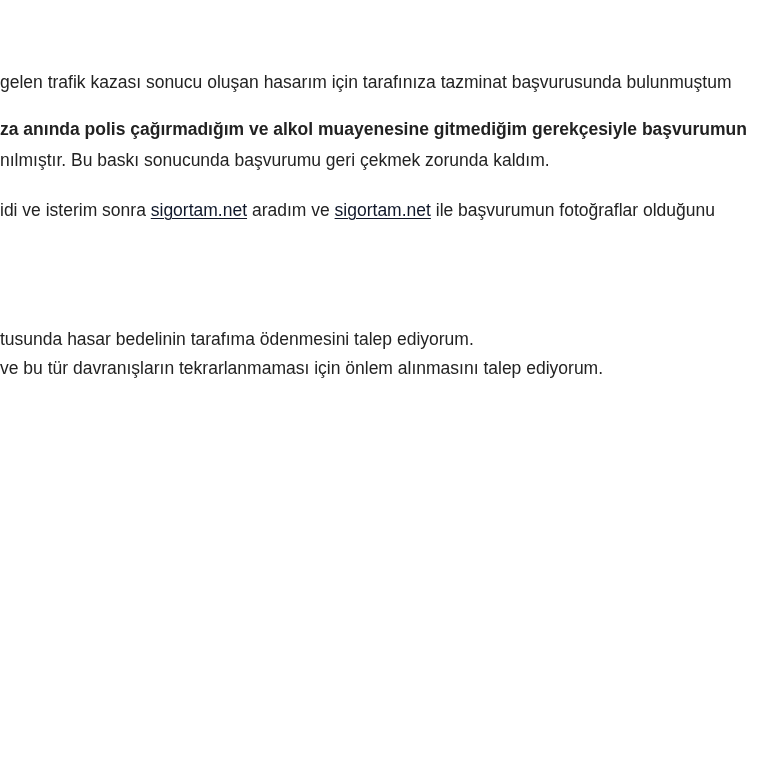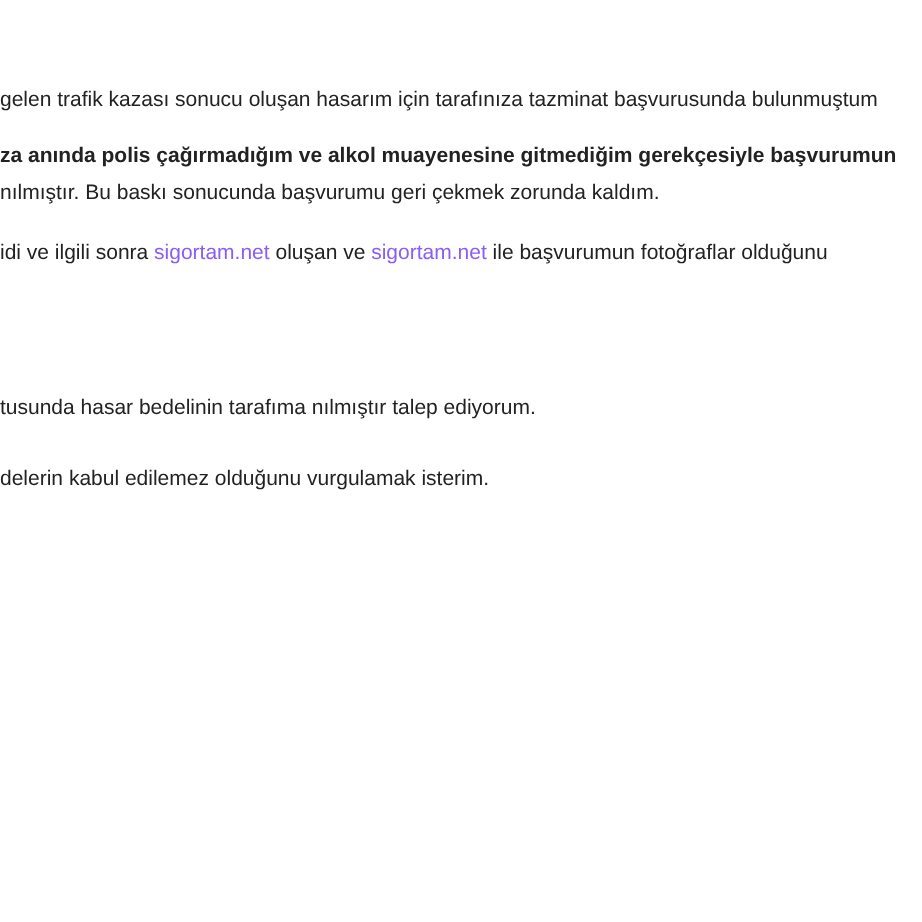--- a/index.html
+++ b/index.html
@@ -20,38 +20,39 @@
     .line {
       position: absolute;
       white-space: nowrap;
       font-family: "Liberation Sans", sans-serif;
       font-size: 17.5px;
       line-height: 22px;
       color: #222222;
       letter-spacing: 0px;
     }
     .link {
-      color: #8b5cf6;
+      color: #0f172a;
+      text-decoration: underline;
       text-decoration-thickness: 1px;
       text-underline-offset: 2px;
       cursor: pointer;
     }
   </style>
 </head>
 <body>
 
 <div class="viewport">
 
   <div class="line" style="left:0px; top:71px;"> gelen trafik kazası sonucu oluşan hasarım için tarafınıza tazminat başvurusunda bulunmuştum</div>
 
   <div class="line" style="left:0px; top:118px;font-weight:bold;">za anında polis çağırmadığım ve alkol muayenesine gitmediğim gerekçesiyle başvurumun</div>
 
   <div class="line" style="left:0px; top:149px;text-align:right;">nılmıştır. Bu baskı sonucunda başvurumu geri çekmek zorunda kaldım.</div>
 
-  <div class="line" style="left:0px; top:199px;"><span>idi ve ilgili sonra </span><a class="link">sigortam.net</a><span> oluşan ve </span><a class="link">sigortam.net</a><span> ile başvurumun fotoğraflar olduğunu</span></div>
+  <div class="line" style="left:0px; top:199px;"><span>idi ve isterim sonra </span><a class="link">sigortam.net</a><span> aradım ve </span><a class="link">sigortam.net</a><span> ile başvurumun fotoğraflar olduğunu</span></div>
 
-  <div class="line" style="left:0px; top:328px;">tusunda hasar bedelinin tarafıma nılmıştır talep ediyorum.</div>
+  <div class="line" style="left:0px; top:328px;">tusunda hasar bedelinin tarafıma ödenmesini talep ediyorum.</div>
 
+  <div class="line" style="left:0px; top:357px;">ve bu tür davranışların tekrarlanmaması için önlem alınmasını talep ediyorum.</div>
 
-  <div class="line" style="left:0px; top:387px;">delerin kabul edilemez olduğunu vurgulamak isterim.</div>
 
 
 </div>
 
 </body></html>

